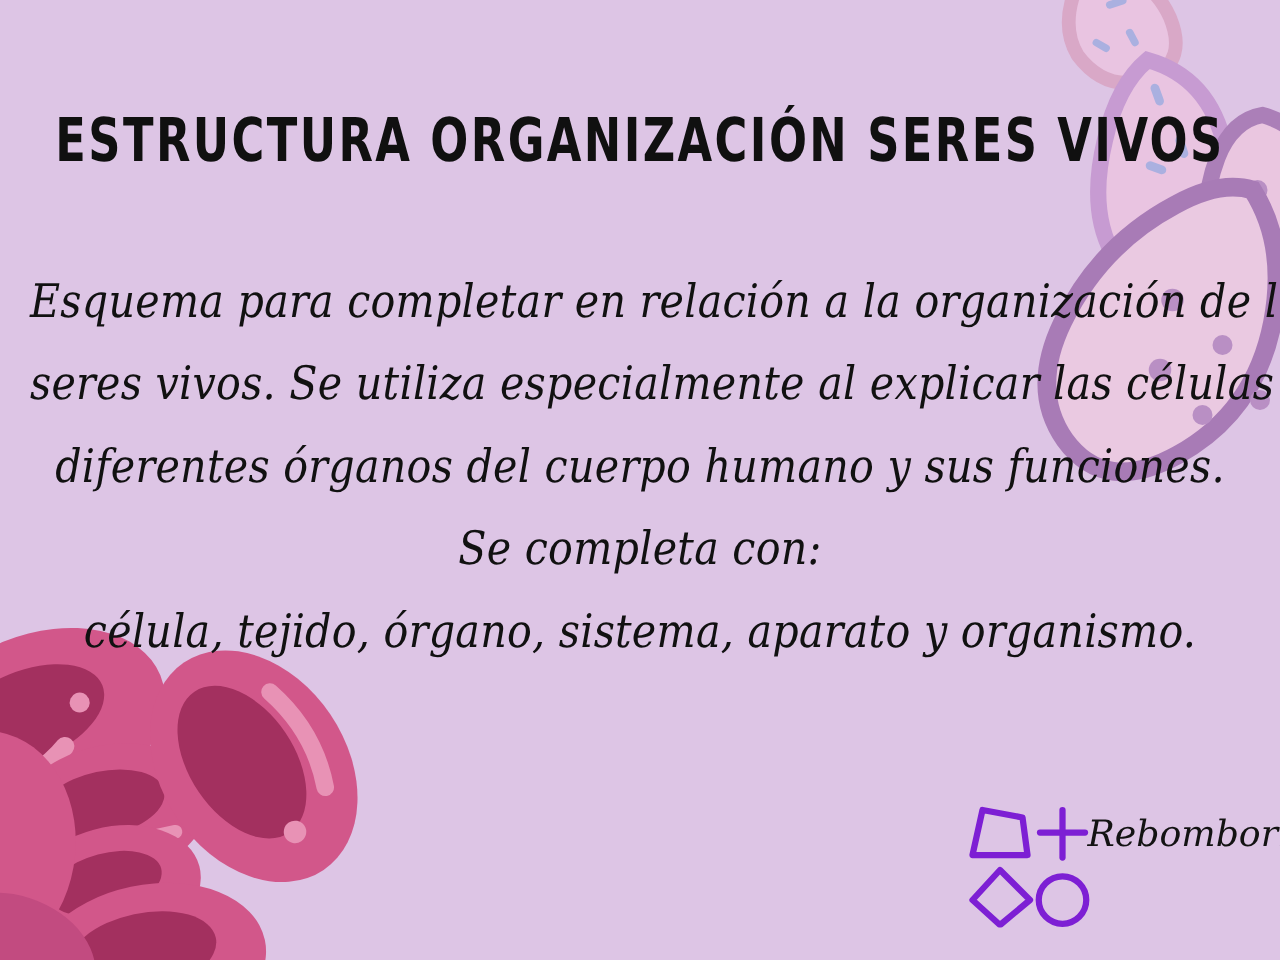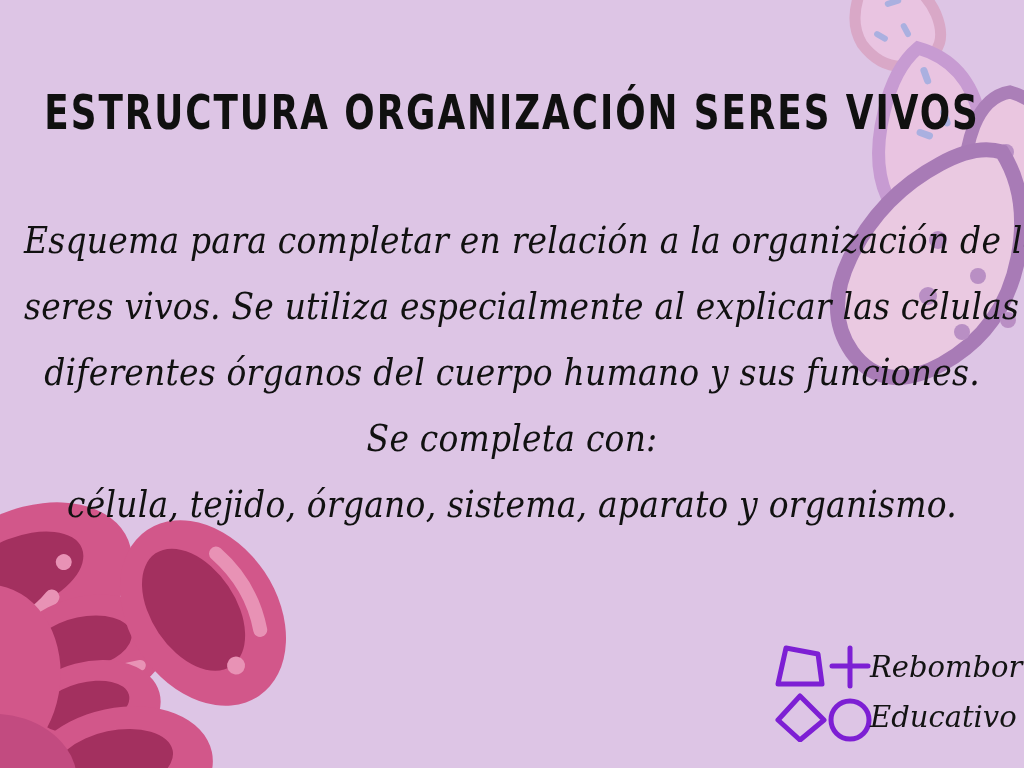--- a/index.html
+++ b/index.html
@@ -207,18 +207,17 @@
         <path d="M8 44 L16 8 L48 14 L52 44 Z" fill="none" stroke="#7d1fd4" stroke-width="5" stroke-linejoin="round"></path>
         <g stroke="#7d1fd4" stroke-width="5" stroke-linecap="round">
           <line x1="62" y1="26" x2="98" y2="26"></line>
           <line x1="80" y1="8" x2="80" y2="46"></line>
         </g>
         <path d="M30 56 L54 80 L30 100 L8 80 Z" fill="none" stroke="#7d1fd4" stroke-width="5" stroke-linejoin="round"></path>
         <circle cx="80" cy="80" r="19" fill="none" stroke="#7d1fd4" stroke-width="5"></circle>
       </svg>
       <div class="logo-text">
         <div class="logo-word">Rebombori</div>
-        <div class="logo-word">Educativo</div>
       </div>
     </div>
 
   </div>
 </div>
 
 </body></html>

